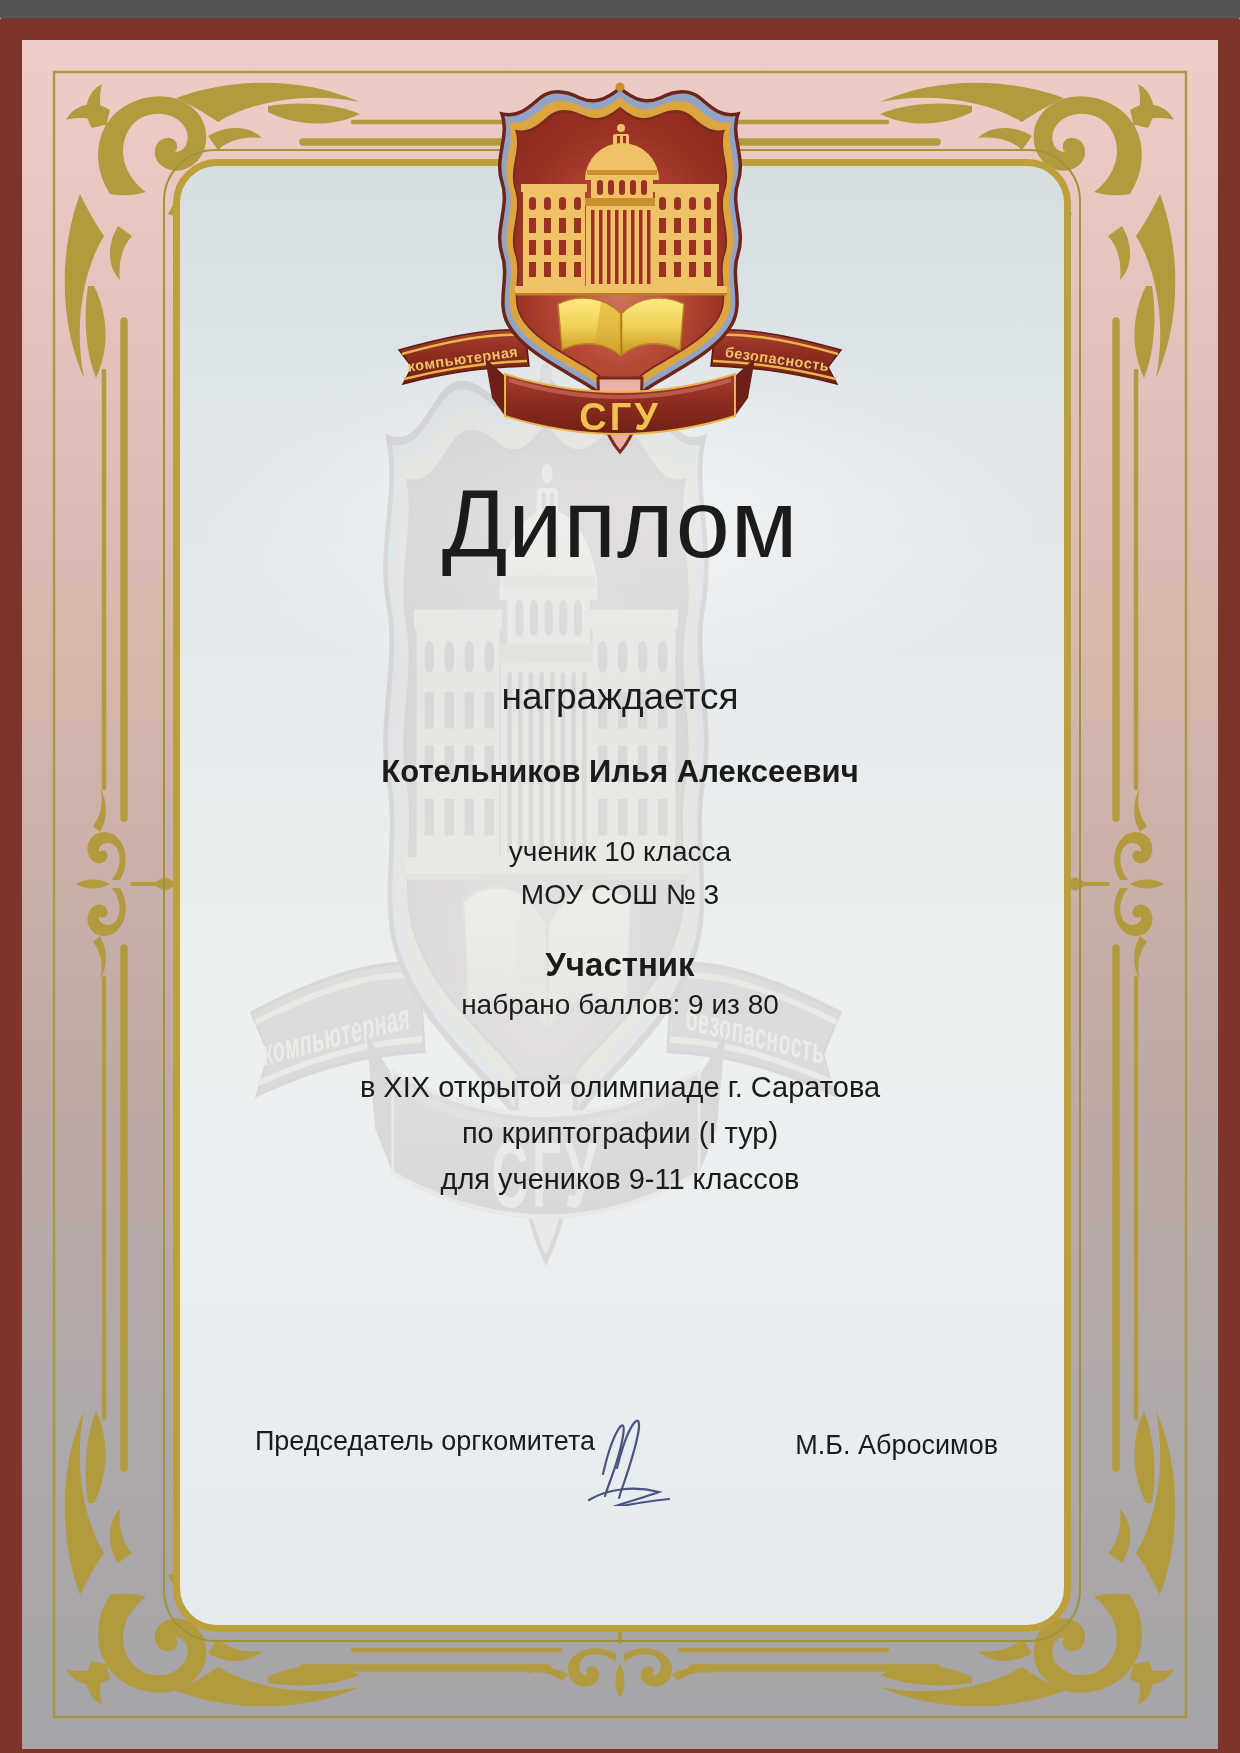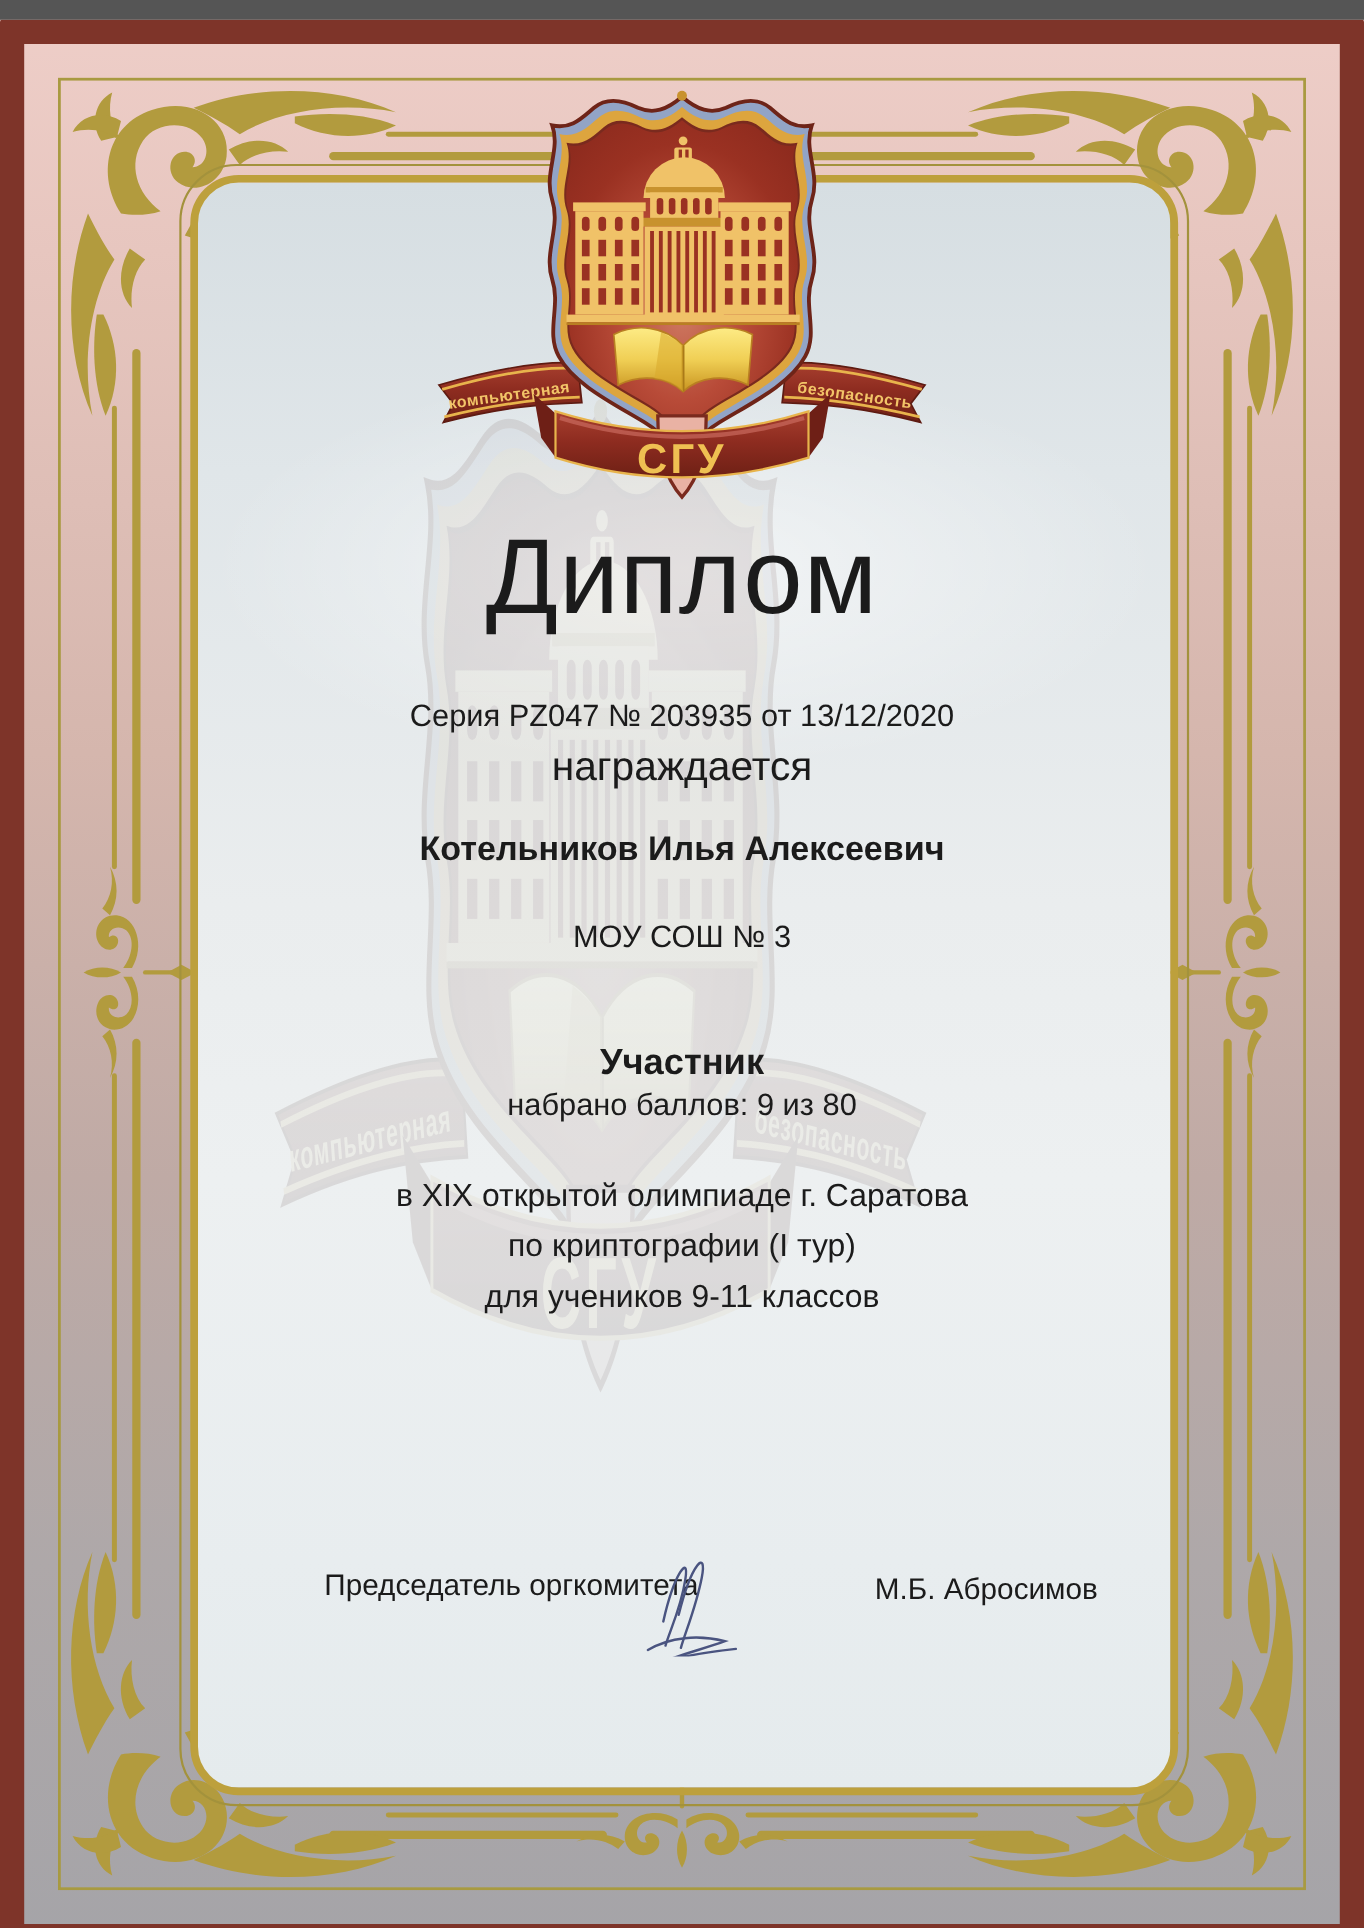--- a/index.html
+++ b/index.html
@@ -34,21 +34,21 @@
   
   .txt{position:absolute;left:130px;right:130px;text-align:center;z-index:6;}
   .title{top:452px;font-size:97px;line-height:1.12;font-weight:400;letter-spacing:1px;}
   .seriya{top:617px;font-size:28px;}
   .awarded{top:658px;font-size:37px;}
   .name{top:736px;font-size:31px;font-weight:700;}
   .school{top:812px;font-size:28px;line-height:43px;}
   .result{top:928px;font-size:33px;font-weight:700;}
   .points{top:971px;font-size:28px;}
   .event{top:1046px;font-size:29px;line-height:46px;}
-  .sig-role{position:absolute;left:215px;top:1406px;width:420px;text-align:right;font-size:27px;line-height:34px;z-index:6;}
+  .sig-role{position:absolute;left:215px;top:1406px;width:420px;text-align:center;font-size:27px;line-height:34px;z-index:6;}
   .sig-name{position:absolute;left:698px;top:1412px;width:300px;text-align:right;font-size:27px;z-index:6;}
   .sig-script{position:absolute;left:575px;top:1388px;z-index:6;}
   .hidden-defs{position:absolute;width:0;height:0;overflow:hidden;}
 </style>
 </head>
 <body>
 
 <div class="page">
 
   <svg class="hidden-defs" aria-hidden="true">
@@ -253,24 +253,24 @@
     </div>
   </div>
 
   <div class="outer-frame"></div>
 
   <svg class="emblem" width="450" height="385" viewBox="0 0 450 385">
     <use href="#emblem-art"></use>
   </svg>
 
   <div class="txt title">Диплом</div>
-  <div class="txt seriya">Серия PZ047 № 203935 от 13/12/2020</div>
   <div class="txt name">Котельников Илья Алексеевич</div>
   <div class="txt awarded">награждается</div>
   <div class="txt school">
+    <div>ученик 10 класса</div>
     <div>МОУ СОШ № 3</div>
   </div>
   <div class="txt result">Участник</div>
   <div class="txt points">набрано баллов: 9 из 80</div>
   <div class="txt event">
     <div>в XIX открытой олимпиаде г. Саратова</div>
     <div>по криптографии (I тур)</div>
     <div>для учеников 9-11 классов</div>
   </div>
 

